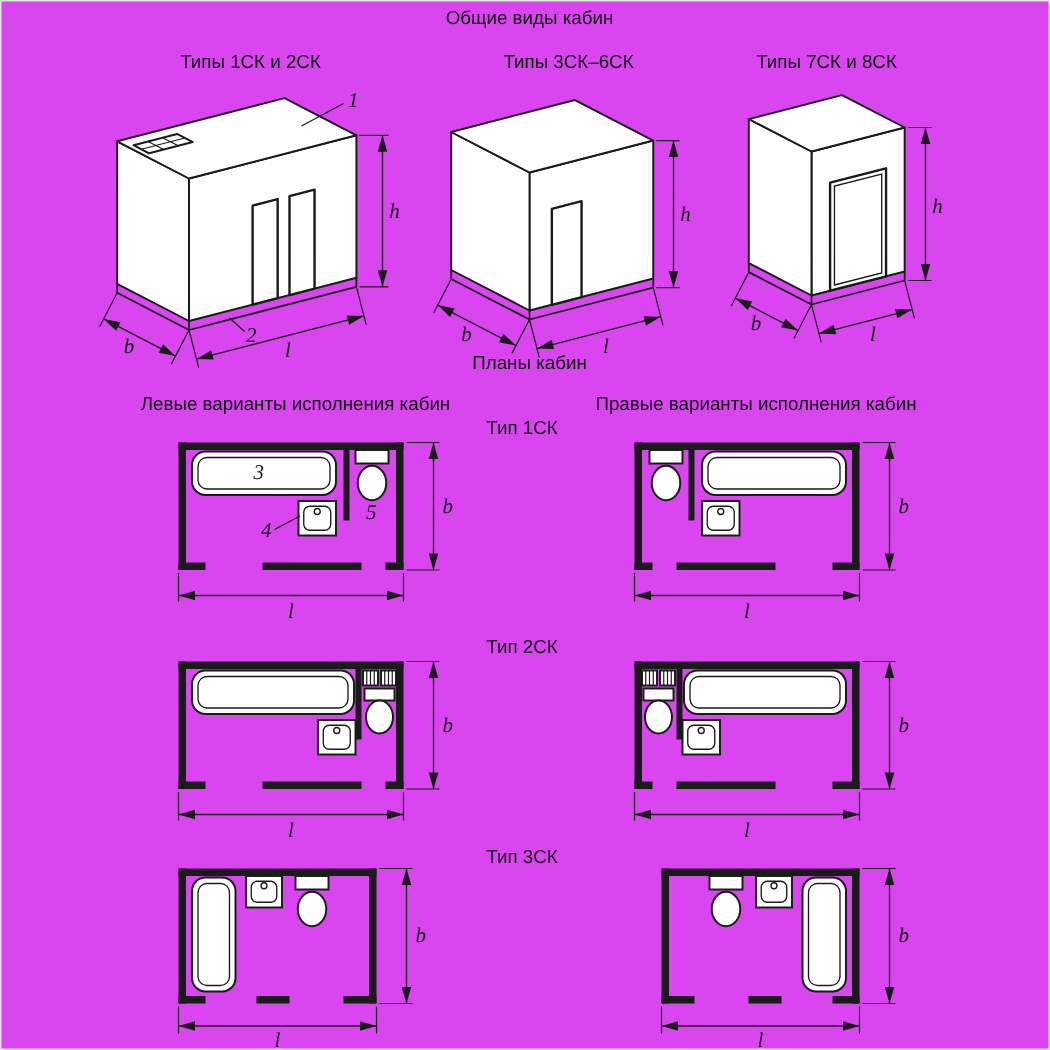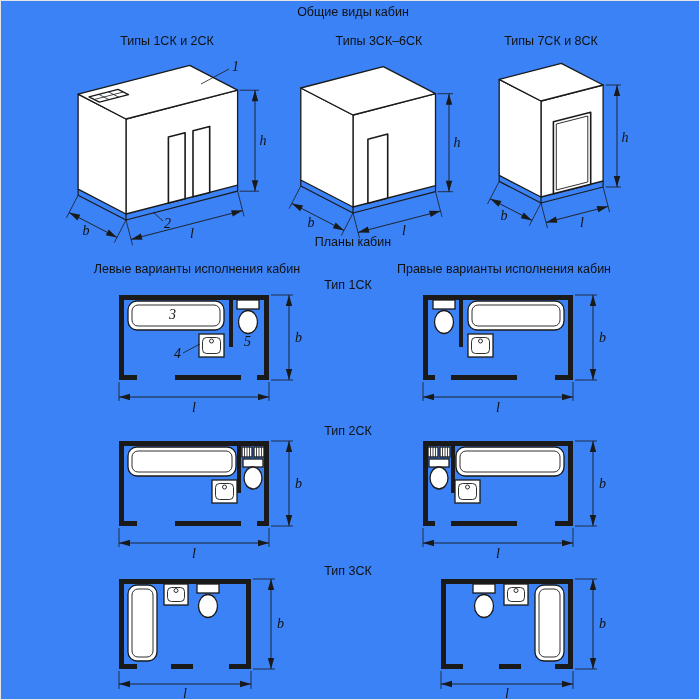--- a/index.html
+++ b/index.html
@@ -1,16 +1,16 @@
 <!DOCTYPE html>
 <html><head>
 <meta charset="utf-8">
 <style>
   html,body{margin:0;padding:0;background:#fff;}
-  .page{width:700px;height:700px;background:#3b82f6;position:relative;box-sizing:border-box;border:1px solid #e4e4e4;overflow:hidden;}
+  .page{width:700px;height:700px;background:#d946ef;position:relative;box-sizing:border-box;border:1px solid #e4e4e4;overflow:hidden;}
   svg{display:block;}
   .hd{font-family:"Liberation Sans",sans-serif;font-size:12.5px;fill:#111;}
   .dimlbl{font-family:"Liberation Serif",serif;font-style:italic;font-size:14px;fill:#111;}
   .co{font-family:"Liberation Serif",serif;font-style:italic;font-size:14px;fill:#111;}
   .face{fill:#fff;stroke:#1a1a1a;stroke-width:1.3;stroke-linejoin:round;}
   .ln{fill:none;stroke:#1a1a1a;stroke-width:1.2;}
   .thin{fill:none;stroke:#1a1a1a;stroke-width:0.8;}
   .dim{fill:none;stroke:#1a1a1a;stroke-width:0.9;}
   .wall{fill:#1a1a1a;stroke:none;}
   .fix{fill:#fff;stroke:#1a1a1a;stroke-width:1.3;}

